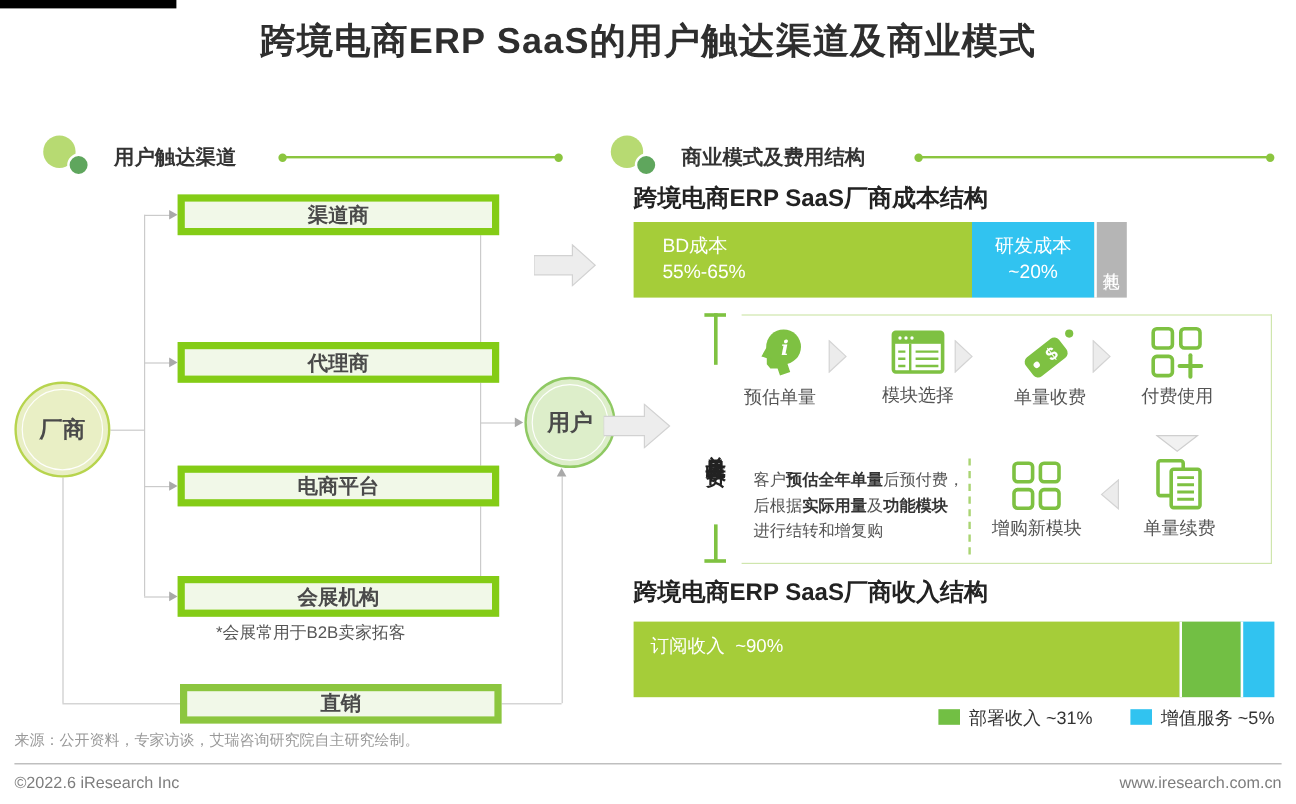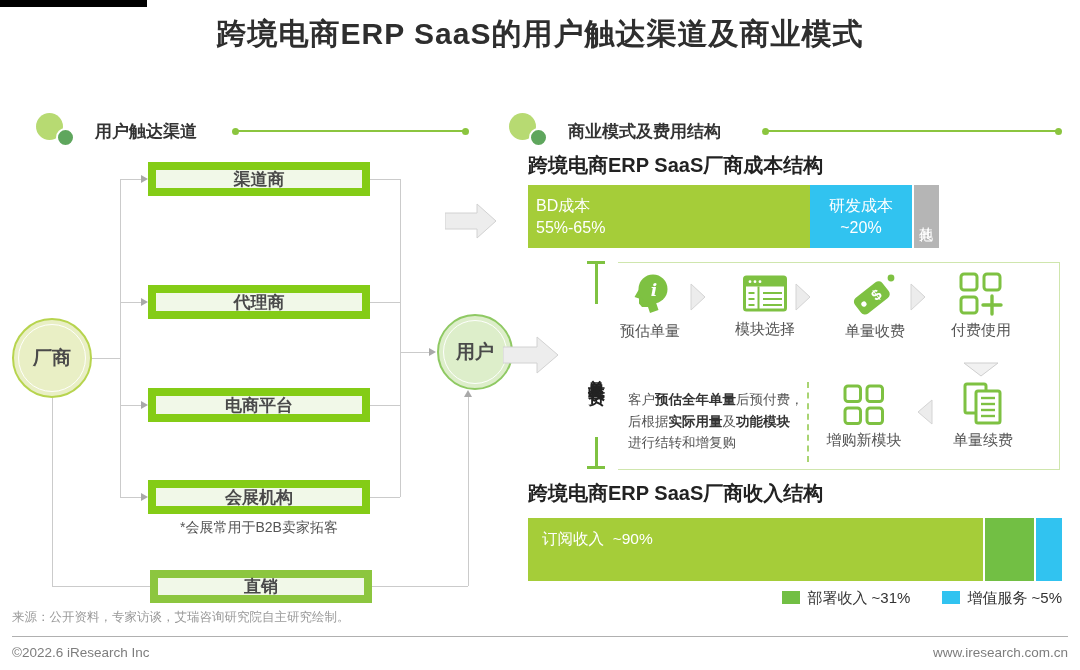--- a/index.html
+++ b/index.html
@@ -9,36 +9,36 @@
   .topbar{left:0;top:0;width:147px;height:7px;background:#000;}
   
   .main-title{left:0;top:14px;width:100%;text-align:center;font-size:30px;font-weight:800;color:#2e2e2e;letter-spacing:1px;}
   
   .hdr-big{width:27px;height:27px;border-radius:50%;background:#b7da72;position:absolute;left:0;top:0;}
   .hdr-small{width:15px;height:15px;border-radius:50%;background:#5fa65d;border:2px solid #fff;position:absolute;left:20px;top:15px;}
   .hdr-label{font-size:17px;font-weight:800;color:#333;}
   .hdr-line{height:2.5px;background:#8bc53f;position:absolute;top:16.5px;}
   .hdr-dot{width:7px;height:7px;border-radius:50%;background:#8bc53f;position:absolute;top:14.5px;}
   
-  .fbox{width:222px;height:34px;background:#f1f8e8;border:8px solid #84cc16;box-sizing:border-box;display:flex;align-items:center;justify-content:center;font-size:17px;font-weight:800;color:#4a4a4a;}
+  .fbox{width:268px;height:34px;background:#f1f8e8;border:6px solid #84cc16;box-sizing:border-box;display:flex;align-items:center;justify-content:center;font-size:17px;font-weight:800;color:#4a4a4a;}
   .fbox.strong{border-color:#8cc63f;}
   .node{border-radius:50%;display:flex;align-items:center;justify-content:center;font-size:19px;font-weight:800;color:#4a4a4a;box-sizing:border-box;}
   .node .ring{position:absolute;inset:4px;border:1.5px solid rgba(255,255,255,.95);border-radius:50%;}
   .node-man{background:#e9efc5;border:2.5px solid #b7d44e;}
   .node-user{background:#ddeeca;border:2.5px solid #8fc963;}
   .hline{position:absolute;background:#cbcbcb;height:1px;}
   .vline{position:absolute;background:#cbcbcb;width:1px;}
   .arr-r{position:absolute;width:0;height:0;border-top:4.5px solid transparent;border-bottom:4.5px solid transparent;border-left:7px solid #a9a9a9;}
   .arr-u{position:absolute;width:0;height:0;border-left:4.5px solid transparent;border-right:4.5px solid transparent;border-bottom:7px solid #a9a9a9;}
   .note-small{font-size:14px;color:#555;text-align:center;}
   
   .bar{display:flex;box-sizing:border-box;}
   .bar .seg{box-sizing:border-box;color:#fff;overflow:hidden;}
   .seg-c{display:flex;flex-direction:column;align-items:center;justify-content:center;font-size:16px;line-height:1.35;}
-  .seg-l{display:flex;flex-direction:column;justify-content:center;padding-left:8px;font-size:16px;line-height:1.35;}
+  .seg-l{display:flex;flex-direction:column;justify-content:center;padding-left:24px;font-size:16px;line-height:1.35;}
   .seg-v{display:flex;align-items:center;justify-content:center;writing-mode:vertical-rl;font-size:14px;line-height:1;letter-spacing:1px;}
   .subtitle{font-size:20px;font-weight:700;color:#222;}
   
   .panel{box-sizing:border-box;border-top:1.5px solid #cfe6ad;border-right:1.5px solid #cfe6ad;border-bottom:1.5px solid #cfe6ad;}
   .step{display:flex;flex-direction:column;align-items:center;gap:5px;text-align:center;}
   .step .lbl{font-size:15px;color:#555;text-align:center;}
   .vbracket{background:#7fc241;position:absolute;}
   .vlabel{writing-mode:vertical-rl;font-size:17px;font-weight:800;color:#222;letter-spacing:3px;text-align:center;}
   .dashline{position:absolute;border-left:2px dashed #a9d472;width:0;}
   .fee-note{font-size:13.5px;color:#555;line-height:21.5px;white-space:nowrap;}

